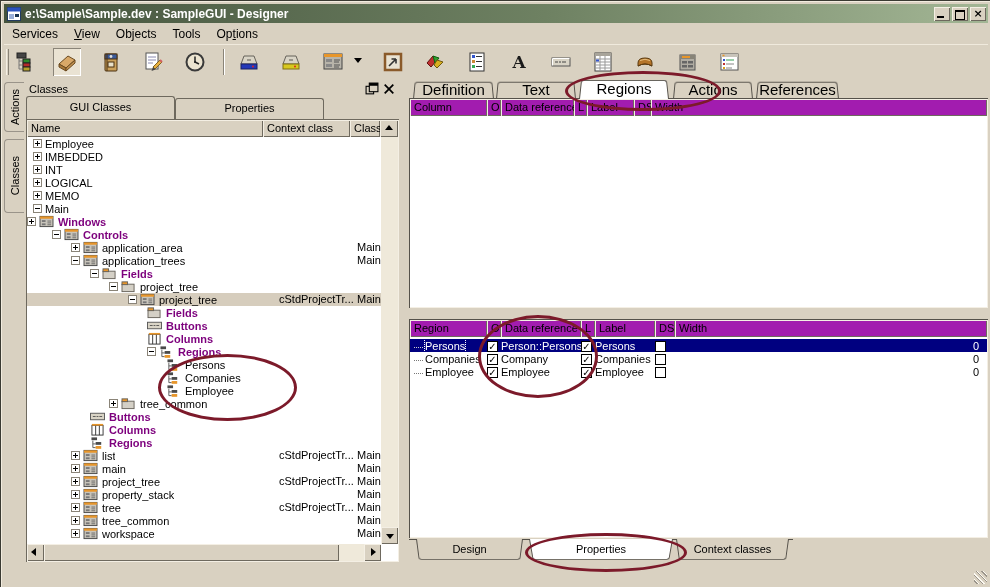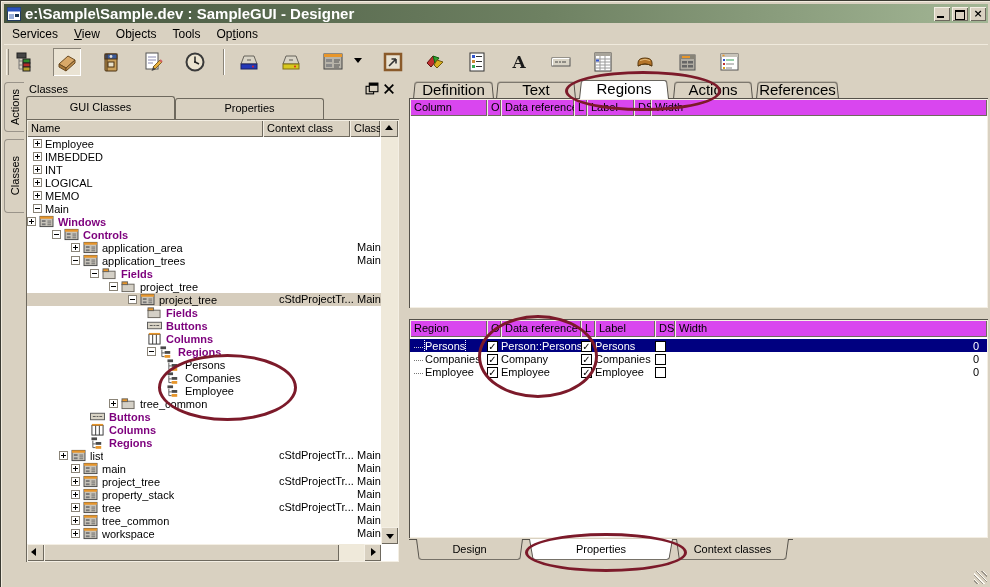--- a/index.html
+++ b/index.html
@@ -3,21 +3,21 @@
 <meta charset="utf-8">
 <style>
   html,body{margin:0;padding:0;background:#888;}
   .window{position:relative;width:990px;height:587px;background:#d9d1c1;overflow:hidden;
     font-family:"Liberation Sans",sans-serif;border:1px solid #3a3a32;
     box-shadow:inset 1px 1px 0 #f2ecdf, inset -1px -1px 0 #8a8478;}
   
   .titlebar{position:absolute;left:3px;top:3px;right:3px;height:19px;
     background:linear-gradient(90deg,#44533d,#6e8162 55%,#a3b695);display:flex;align-items:center;padding:0 2px;}
   .app-icon{width:14px;height:14px;margin-left:1px;flex:none;}
-  .titlebar .title{color:#fff;font-weight:bold;font-size:15px;margin-left:4px;flex:1;white-space:nowrap;overflow:hidden;}
+  .titlebar .title{color:#fff;font-weight:bold;font-size:12px;margin-left:4px;flex:1;white-space:nowrap;overflow:hidden;}
   .tbtn{width:16px;height:14px;background:#d9d1c1;margin-left:2px;flex:none;position:relative;
     box-shadow:inset 1px 1px 0 #f4efe4, inset -1px -1px 0 #6e695e;border:0;padding:0;cursor:default;}
   .glyph-min{position:absolute;left:3px;bottom:3px;width:7px;height:2px;background:#000;}
   .glyph-max{position:absolute;left:3px;top:3px;width:8px;height:7px;border:1px solid #000;border-top-width:2px;}
   .glyph-x{position:absolute;left:0;top:0;right:0;bottom:0;font:bold 11px "DejaVu Sans",sans-serif;line-height:13px;text-align:center;color:#000;}
   
   .menubar{position:absolute;left:3px;top:23px;right:3px;height:19px;display:flex;align-items:center;font-size:12px;color:#000;}
   .menu-item{padding:2px 8px;}
   
   .toolbar{position:absolute;left:3px;top:43px;right:3px;height:34px;display:flex;align-items:center;
@@ -76,21 +76,21 @@
   .h-thumb{position:absolute;left:17px;top:0;width:295px;height:17px;background:#d9d1c1;
     box-shadow:inset 1px 1px 0 #f4efe4, inset -1px -1px 0 #6e695e;}
   
   .right-panel{position:absolute;left:408px;top:79px;width:579px;height:485px;}
   .rtab{position:absolute;top:1px;height:18px;font-size:15px;text-align:center;line-height:17px;z-index:0;color:#000;}
   .rtab::before{content:'';position:absolute;inset:0;background:#d9d1c1;border:1px solid #55514a;border-bottom:none;
     border-radius:3px 3px 0 0;transform:perspective(10px) rotateX(1.4deg);transform-origin:bottom;z-index:-1;}
   .rtab.active{top:-1px;height:20px;line-height:19px;z-index:3;}
   .rtab.active::before{background:#fff;}
   .rp-table{position:absolute;left:0;right:0;background:#fff;box-shadow:inset 1px 1px 0 #55514a, inset -1px -1px 0 #f4efe4;}
-  .rp-table .hrow{display:flex;height:17px;background:#d946ef;margin:1px 1px 0 1px;}
+  .rp-table .hrow{display:flex;height:17px;background:#a21caf;margin:1px 1px 0 1px;}
   .rp-table .hcell:last-child{flex:1;}
   .brow{display:flex;height:13px;align-items:center;font-size:11px;margin:0 1px;color:#000;}
   .brow.selected{background:#000080;color:#fff;}
   .bcell{flex:none;overflow:hidden;white-space:nowrap;box-sizing:border-box;}
   .bcell.region{padding-left:4px;}
   .region-dots{display:inline-block;width:9px;height:1px;border-bottom:1px dotted #777;margin-right:2px;vertical-align:middle;}
   .selected .region-dots{border-color:#ccc;}
   .selected .region-text{outline:1px dotted #fff;outline-offset:0;}
   .bcell.num{flex:1;text-align:right;padding-right:8px;}
   .cb{display:inline-block;width:11px;height:11px;background:#fff;border:1px solid #000;box-sizing:border-box;
@@ -545,21 +545,21 @@
             <span class="ticon">
               <svg viewBox="0 0 16 14">
                 <path d="M3 5 v7.5 h3 M3 8.5 h3" stroke="#555" fill="none"></path>
                 <rect x="1.5" y="1.5" width="6" height="3" fill="#4a4a4a"></rect>
                 <rect x="6" y="6.5" width="6" height="3" fill="#4a4a4a"></rect>
                 <rect x="6" y="10.8" width="6" height="3" fill="#e8962a"></rect>
               </svg>
             </span>
             <span class="tlabel cat">Regions</span>
           </div>
-          <div class="trow" style="padding-left: 32px;">
+          <div class="trow" style="padding-left: 44px;">
             <span class="texp plus"></span>
             <span class="ticon">
               <svg viewBox="0 0 16 14">
                 <rect x="1" y="1.5" width="14" height="11" fill="#c8c4ba" stroke="#444"></rect>
                 <rect x="1" y="1.5" width="14" height="2.5" fill="#e8962a"></rect>
                 <rect x="3" y="5.5" width="4" height="2" fill="#777"></rect>
                 <rect x="3" y="9" width="4" height="2" fill="#777"></rect>
                 <path d="M9 6.5h4M9 8.5h4M9 10.5h4" stroke="#555" stroke-width="0.8"></path>
               </svg>
             </span>

